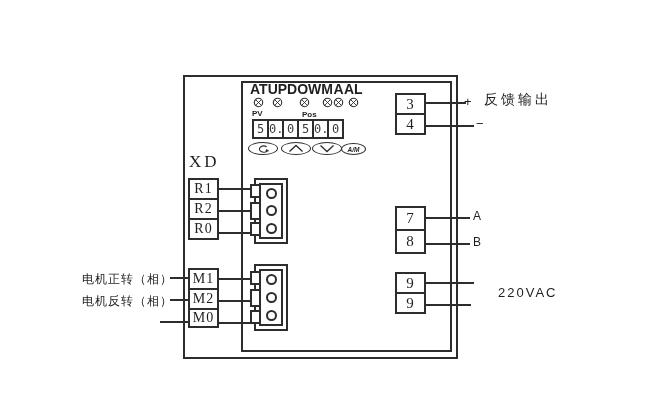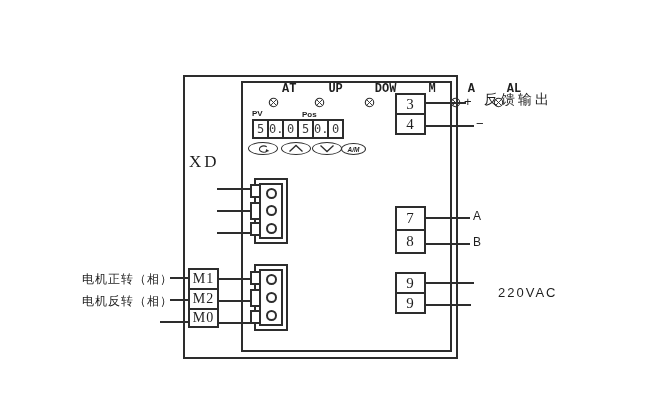--- a/index.html
+++ b/index.html
@@ -24,21 +24,21 @@
   .conn-inner{
     position:absolute;left:3px;top:3px;right:3px;bottom:3px;border:2px solid #2d2d2d;
     display:flex;flex-direction:column;align-items:center;justify-content:space-around;box-sizing:border-box;
   }
   .screw{width:11px;height:11px;border:2px solid #2d2d2d;border-radius:50%;background:#fff;box-sizing:border-box;}
   .tab{position:absolute;left:-6px;width:11px;border:2px solid #2d2d2d;background:#ffffff;box-sizing:border-box;}
 
   
   .indicators{position:absolute;left:250px;top:85px;width:106px;display:flex;justify-content:space-between;}
   .ind{display:flex;flex-direction:column;align-items:center;}
-  .ind-label{font-family:Liberation Mono, monospace;font-size:12px;font-weight:bold;line-height:9px;margin-left:32px;}
+  .ind-label{font-family:Liberation Sans, sans-serif;font-size:14px;font-weight:bold;line-height:9px;}
   .ind svg{margin-top:3px;}
 
   .pvpos{position:absolute;font-family:"Liberation Sans","DejaVu Sans",sans-serif;font-size:8px;font-weight:bold;}
 
   
   .lcd{position:absolute;left:252px;top:119px;display:flex;border:2px solid #2d2d2d;background:#fff;}
   .lcd-cell{
     width:13px;height:16px;border-left:2px solid #2d2d2d;text-align:center;
     font-family:"DejaVu Sans Mono","Liberation Mono",monospace;font-size:12px;line-height:16px;color:#3a3a3a;
   }
@@ -145,20 +145,25 @@
     <svg width="18" height="9" viewBox="0 0 18 9">
       <polyline points="2.5,1.5 9,7.5 15.5,1.5" fill="none" stroke="#2d2d2d" stroke-width="1.3"></polyline>
     </svg>
   </div>
   <div class="obtn" style="left:341px;top:143px;width:25px;height:12px;">
     <span class="am-text">A/M</span>
   </div>
 
   <div class="xd">XD</div>
 
+  <div class="tstack" style="left:188px;top:178px;width:31px;">
+    <div class="tcell" style="height:22px;">R1</div>
+    <div class="tcell" style="height:22px;">R2</div>
+    <div class="tcell" style="height:22px;">R0</div>
+  </div>
 
   <div class="tstack" style="left:188px;top:268px;width:31px;">
     <div class="tcell" style="height:22px;">M1</div>
     <div class="tcell" style="height:22px;">M2</div>
     <div class="tcell" style="height:20px;">M0</div>
   </div>
 
   <div class="wire" style="left:217px;top:188px;width:39px;"></div>
   <div class="wire" style="left:217px;top:210px;width:39px;"></div>
   <div class="wire" style="left:217px;top:232px;width:39px;"></div>

